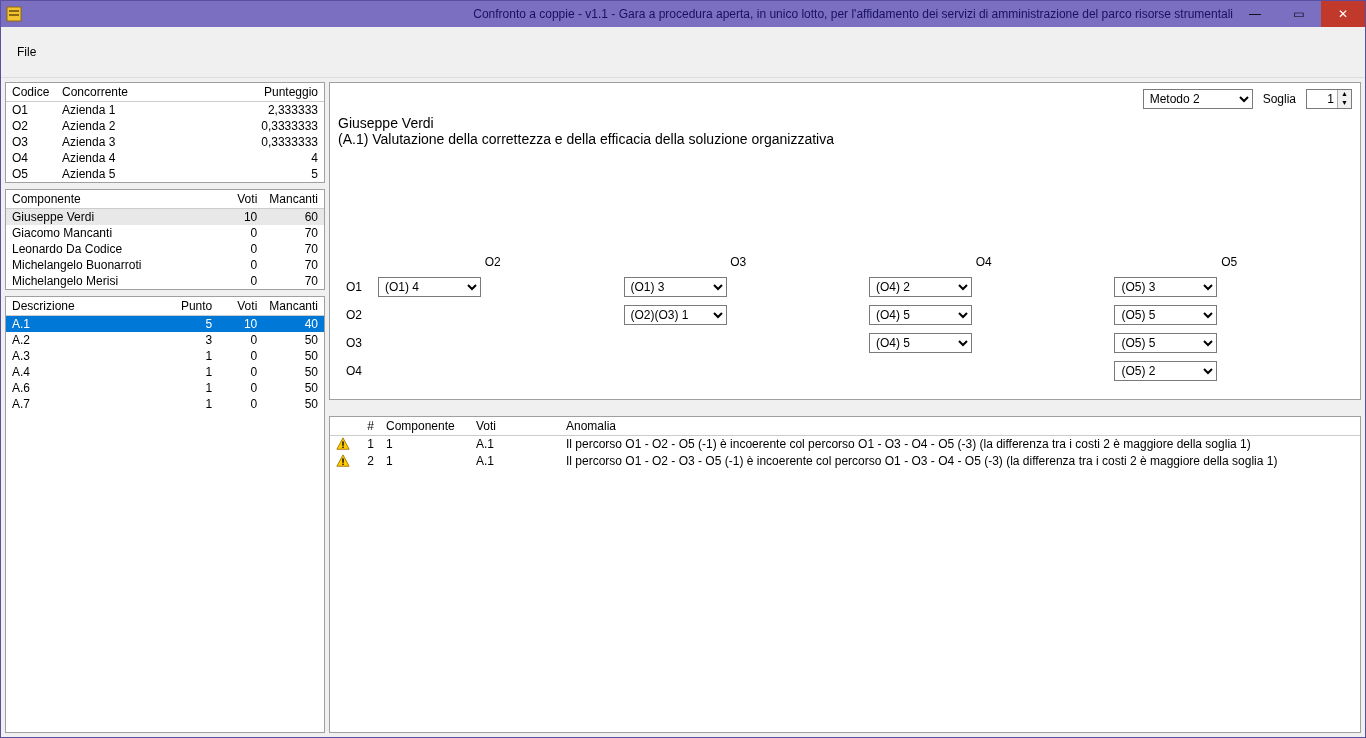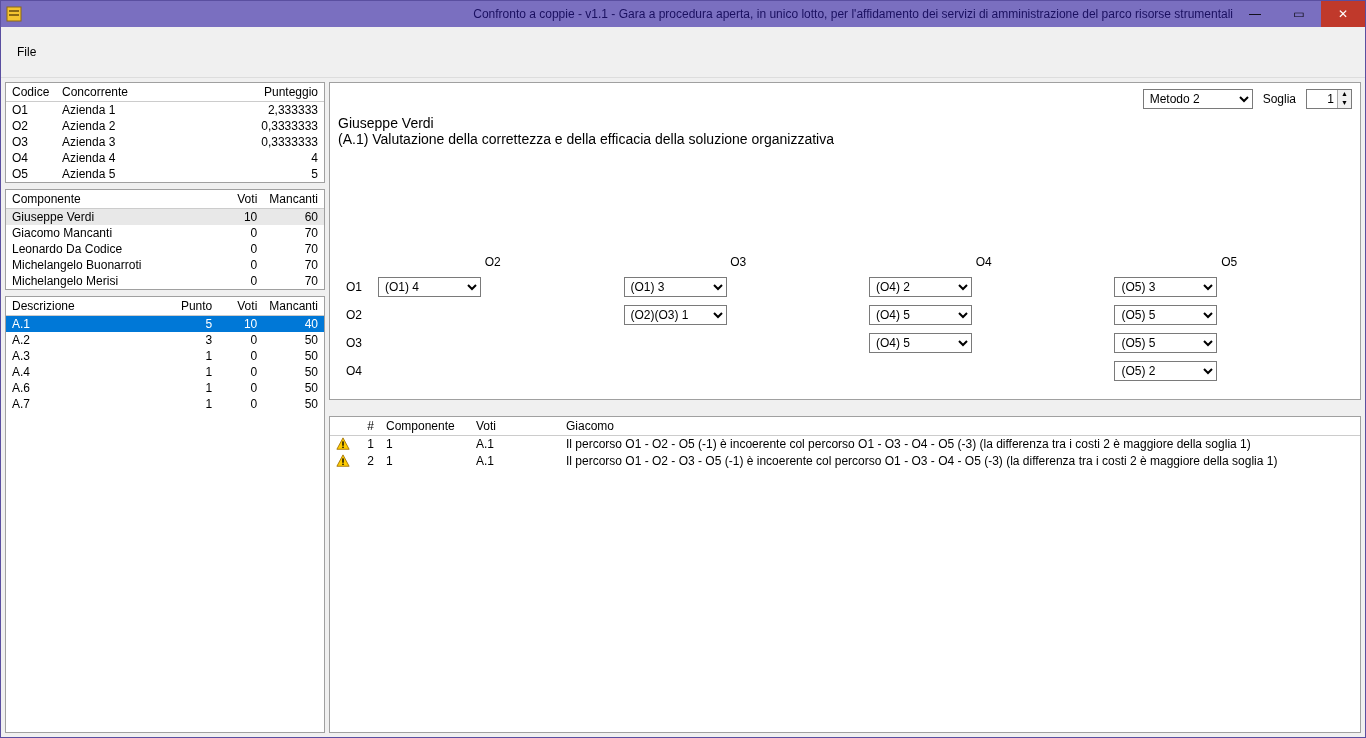--- a/index.html
+++ b/index.html
@@ -265,21 +265,21 @@
       </div>
 
       <div class="anomaly-panel">
         <table>
           <thead>
               <tr>
             <th style="width:24px"></th>
             <th class="r" style="width:24px">#</th>
             <th style="width:90px">Componente</th>
             <th style="width:90px">Voti</th>
-            <th>Giacomo</th>
+            <th>Anomalia</th>
           </tr>
             </thead>
           <tbody id="anom-body">
               <tr>
                 <td><svg class="warn-icon" viewBox="0 0 16 16">
                     <polygon points="8,1 15,14 1,14" fill="#ffcc00" stroke="#a07000"></polygon>
                     <rect x="7.2" y="5" width="1.6" height="5" fill="#000"></rect>
                     <rect x="7.2" y="11" width="1.6" height="1.6" fill="#000"></rect>
                   </svg></td>
                 <td class="r">1</td>

